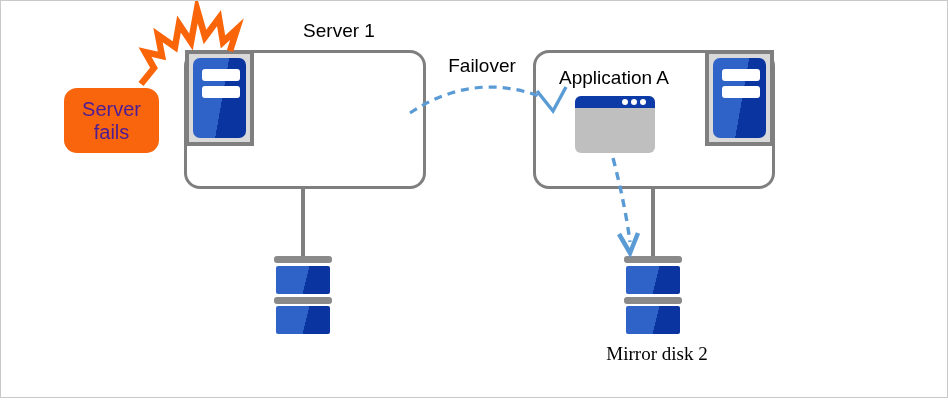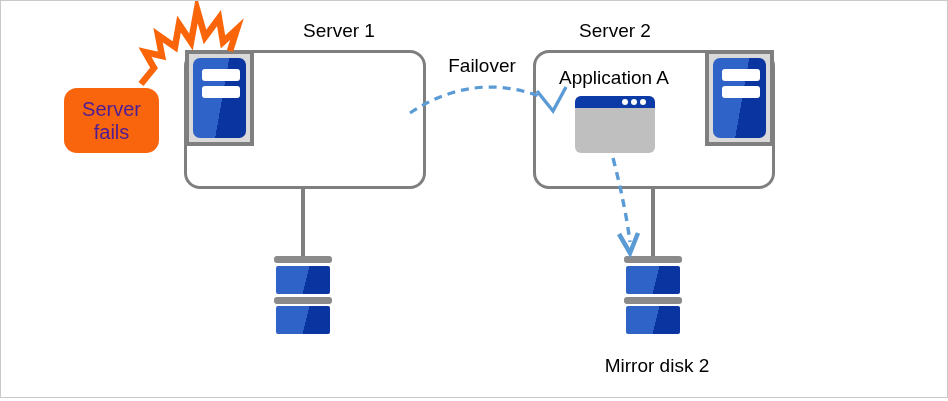--- a/index.html
+++ b/index.html
@@ -54,32 +54,31 @@
   #disk-1{left:273px;}
   #disk-2{left:623px;}
   .disk .cap{position:absolute;left:0;width:58px;height:7px;background:#8a8a8a;border-radius:3px;}
   .disk .cap1{top:0;}
   .disk .cap2{top:41px;}
   .disk .platter{position:absolute;left:2px;width:54px;height:28px;border-radius:2px;
     background:linear-gradient(104deg,#2f63c8 0 55%,#0a34a0 55%);}
   .disk .platter1{top:10px;}
   .disk .platter2{top:50px;}
   #disk1-label{left:223px;top:342px;width:160px;}
-  #disk2-label{left:576px;top:354px;width:160px;}
+  #disk2-label{left:576px;top:342px;width:160px;font-family:Liberation Serif, serif;}
 
   
   #overlay{position:absolute;left:0;top:0;width:948px;height:401px;pointer-events:none;}
 </style>
 </head>
 <body>
 
 <div class="canvas">
 
   <div class="label" id="server1-title">Server 1</div>
-  <div class="label" id="server2-title">Server 2</div>
 
   <div class="server-box" id="server1-box"></div>
   <div class="server-box" id="server2-box"></div>
 
   <div class="server-icon" id="server1-icon">
     <div class="tower">
       <div class="bar bar1"></div>
       <div class="bar bar2"></div>
     </div>
   </div>

